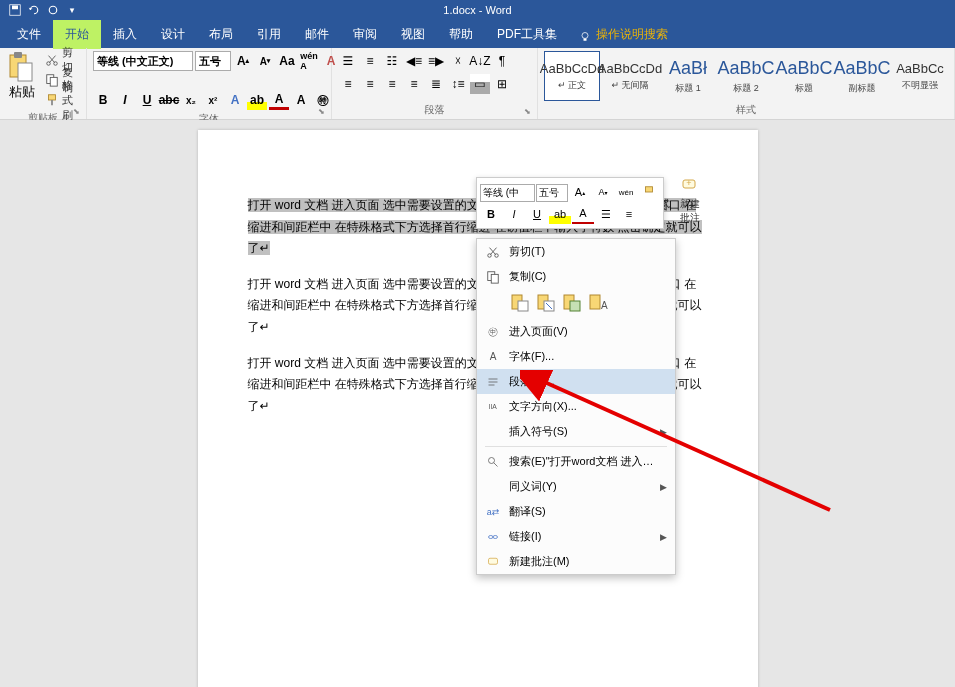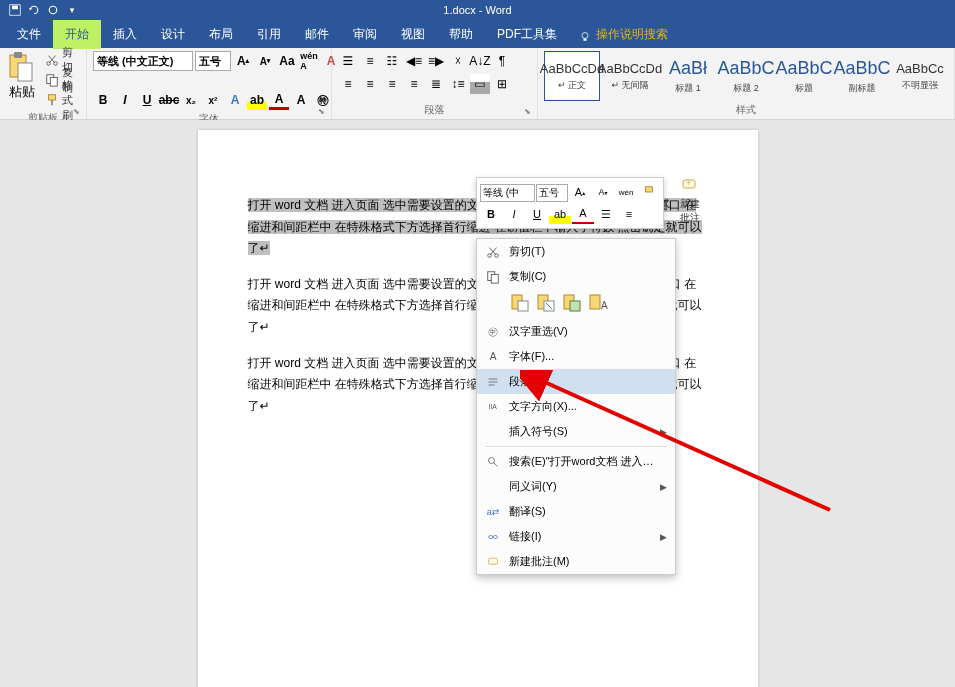--- a/index.html
+++ b/index.html
@@ -372,21 +372,21 @@
       </div>
       <div class="paste-opt-icon">
         <svg width="20" height="20" viewBox="0 0 20 20">
             <rect x="2" y="2" width="10" height="14" fill="#f8d775" stroke="#b08830"></rect>
             <text x="13" y="16" font-size="10" fill="#555">A</text>
           </svg>
       </div>
     </div>
     <div class="menu-item">
       <span class="menu-icon" style="font-size:10px;color:#555;">㊥</span>
-      <span>汉字重选(V)</span>
+      <span>进入页面(V)</span>
     </div>
     <div class="menu-item">
       <span class="menu-icon" style="font-size:10px;color:#555;">A</span>
       <span>字体(F)...</span>
     </div>
     <div class="menu-item highlighted">
       <span class="menu-icon">
         <svg width="12" height="12" viewBox="0 0 16 16">
             <line x1="2" y1="4" x2="14" y2="4" stroke="#555"></line>
             <line x1="2" y1="8" x2="14" y2="8" stroke="#555"></line>

